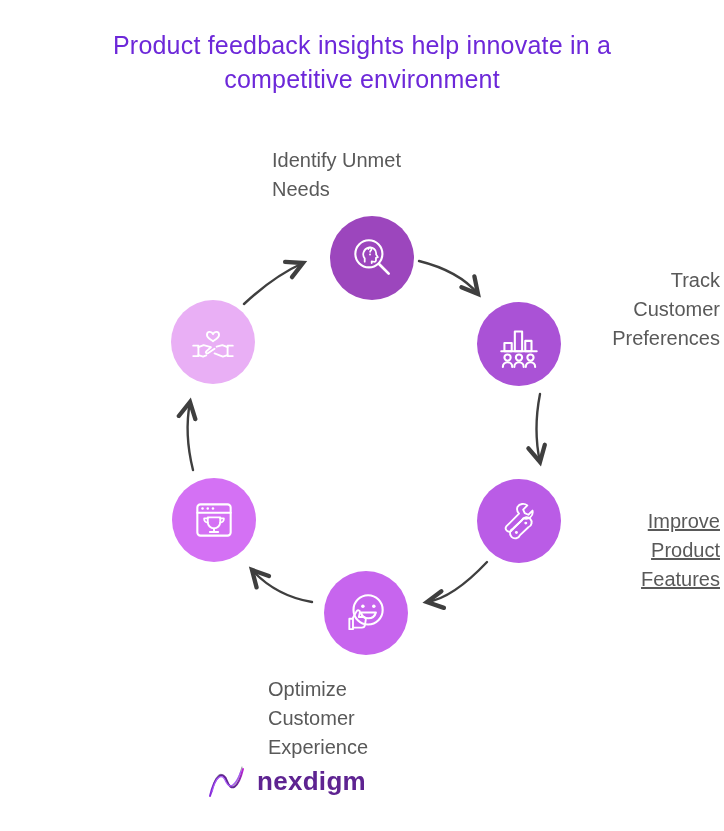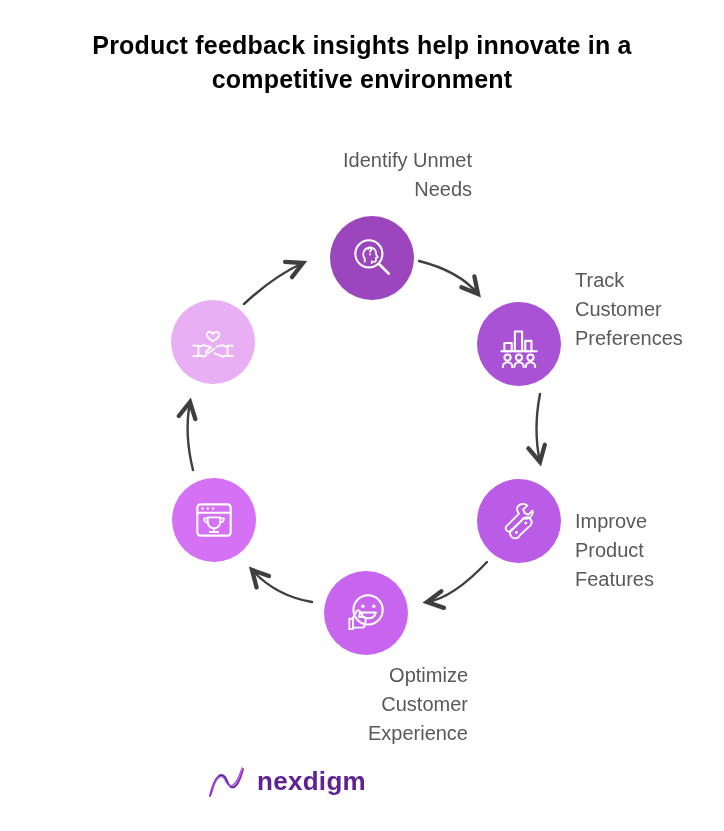--- a/index.html
+++ b/index.html
@@ -7,35 +7,35 @@
     width:724px;height:831px;
     background:#ffffff;
     font-family:"Liberation Sans", sans-serif;
     position:relative;
     overflow:hidden;
   }
   .canvas{position:absolute;inset:0;width:724px;height:831px;}
   .title{
     position:absolute;top:28px;left:50%;transform:translateX(-50%);
     width:600px;text-align:center;
-    font-size:25px;line-height:34px;font-weight:bold;
-    color:#000000;letter-spacing:0.2px;
+    font-size:25px;line-height:34px;font-weight:normal;
+    color:#6d28d9;letter-spacing:0.2px;
   }
   .node{
     position:absolute;width:84px;height:84px;border-radius:50%;
     display:flex;align-items:center;justify-content:center;
   }
   .node svg{display:block;}
   .nlabel{
     position:absolute;
     font-size:20px;line-height:29px;color:#595959;
     white-space:pre-line;
   }
-  .nlabel.center{text-align:right;}
-  .nlabel.left{text-align:left;}
+  .nlabel.center{text-align:left;}
+  .nlabel.left{text-align:right;}
   .nlabel.right{text-align:right;}
   .arrows{position:absolute;top:0;left:0;pointer-events:none;}
   .logo-row{
     position:absolute;top:760px;left:0;width:572px;
     display:flex;align-items:center;justify-content:center;gap:9px;
   }
   .logo-text{
     font-size:26px;font-weight:bold;color:#5e2391;letter-spacing:0.3px;
   }
 </style>
@@ -93,35 +93,35 @@
 Preferences</div>
 
   <div class="node" style="left: 477px; top: 479px; background-color: rgb(186, 92, 230);">
     <svg width="50" height="50" viewBox="0 0 48 48" fill="none" stroke="#ffffff" stroke-width="2" stroke-linecap="round" stroke-linejoin="round">
       <path d="M22.5,10.5 a6.5,6.5 0 0 1 9.5,-1.5 l-4,4 l1.5,3.5 l3.5,1.5 l4,-4 a6.5,6.5 0 0 1 -8.5,7.5 l-12,12 a3.2,3.2 0 0 1 -4.5,-4.5 l12,-12 a6.5,6.5 0 0 1 -1.5,-6.5 z" stroke-width="1.8"></path>
       <path d="M18.5,31 a5,5 0 1 0 6.5,6.5 L33,30 a5,5 0 1 0 -6.5,-6.5 z" stroke-width="1.8"></path>
       <circle cx="21.5" cy="35" r="1.4" fill="#ffffff" stroke="none"></circle>
       <circle cx="30.5" cy="26" r="1.4" fill="#ffffff" stroke="none"></circle>
     </svg>
   </div>
-  <div class="nlabel left" style="left:575px;top:507px;width:145px;">Improve
+  <div class="nlabel left" style="left:575px;top:507px;width:145px;text-decoration:underline;">Improve
 Product
 Features</div>
 
   <div class="node" style="left: 324px; top: 571px; background-color: rgb(199, 101, 238);">
     <svg width="50" height="50" viewBox="0 0 48 48" fill="none" stroke="#ffffff" stroke-width="2" stroke-linecap="round" stroke-linejoin="round">
       <circle cx="26" cy="21" r="14"></circle>
       <circle cx="21" cy="17.5" r="1.7" fill="#ffffff" stroke="none"></circle>
       <circle cx="31.5" cy="17.5" r="1.7" fill="#ffffff" stroke="none"></circle>
       <path d="M19,23.5 a7.5,7.5 0 0 0 14.5,0 z"></path>
       <path d="M8,29.5 h3.5 v10 H8 z" stroke-width="1.8"></path>
       <path d="M11.5,38 h8.5 c1.6,0 2.8,-1.1 3,-2.6 l0.8,-5 c0.2,-1.4 -0.9,-2.6 -2.3,-2.6 h-4.4 l1,-4.2 c0.5,-2 -2.2,-3 -3.2,-1.2 l-3.4,6.1" stroke-width="1.8"></path>
     </svg>
   </div>
-  <div class="nlabel center" style="left:268px;top:661px;width:200px;">Optimize
+  <div class="nlabel center" style="left:268px;top:675px;width:200px;">Optimize
 Customer
 Experience</div>
 
   <div class="node" style="left: 172px; top: 478px; background-color: rgb(212, 113, 244);">
     <svg width="50" height="50" viewBox="0 0 48 48" fill="none" stroke="#ffffff" stroke-width="2" stroke-linecap="round" stroke-linejoin="round">
       <rect x="8" y="9" width="32" height="30" rx="3"></rect>
       <line x1="8" y1="17" x2="40" y2="17"></line>
       <circle cx="13" cy="13" r="1.2" fill="#ffffff" stroke="none"></circle>
       <circle cx="18" cy="13" r="1.2" fill="#ffffff" stroke="none"></circle>
       <circle cx="23" cy="13" r="1.2" fill="#ffffff" stroke="none"></circle>

